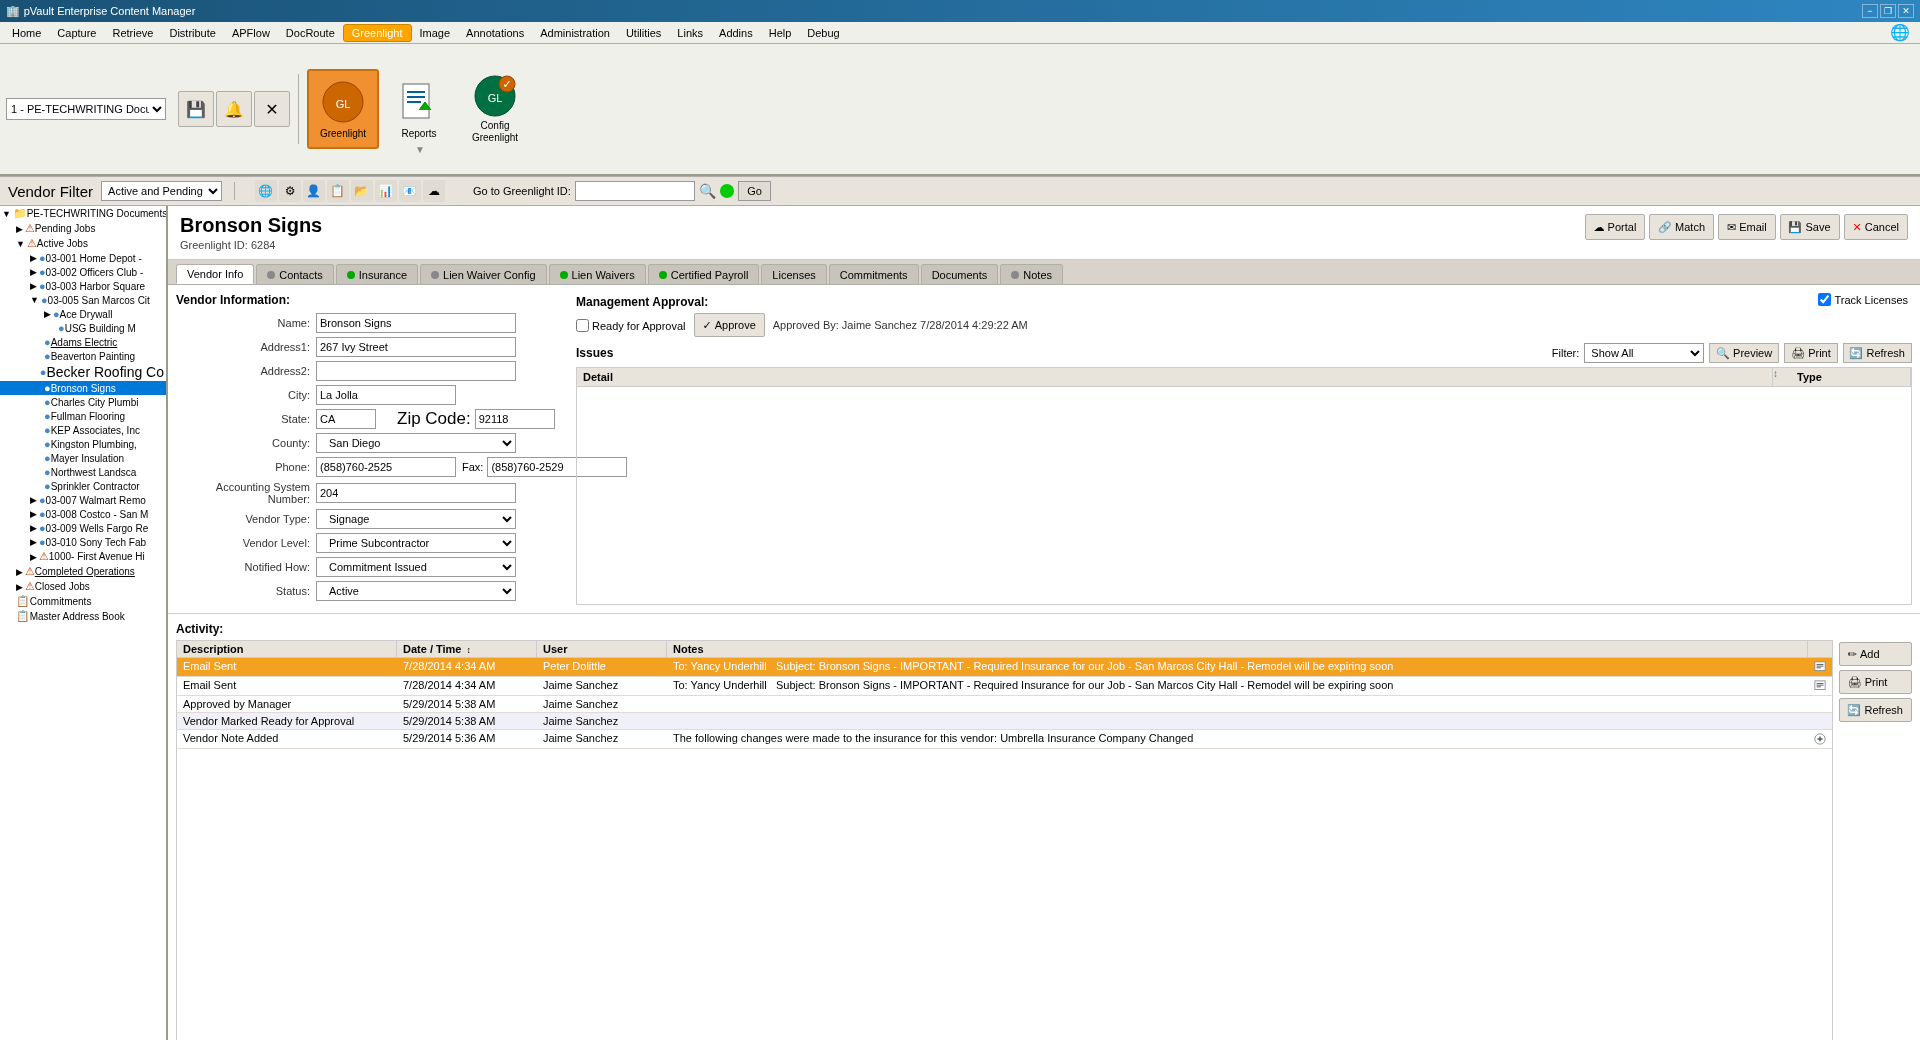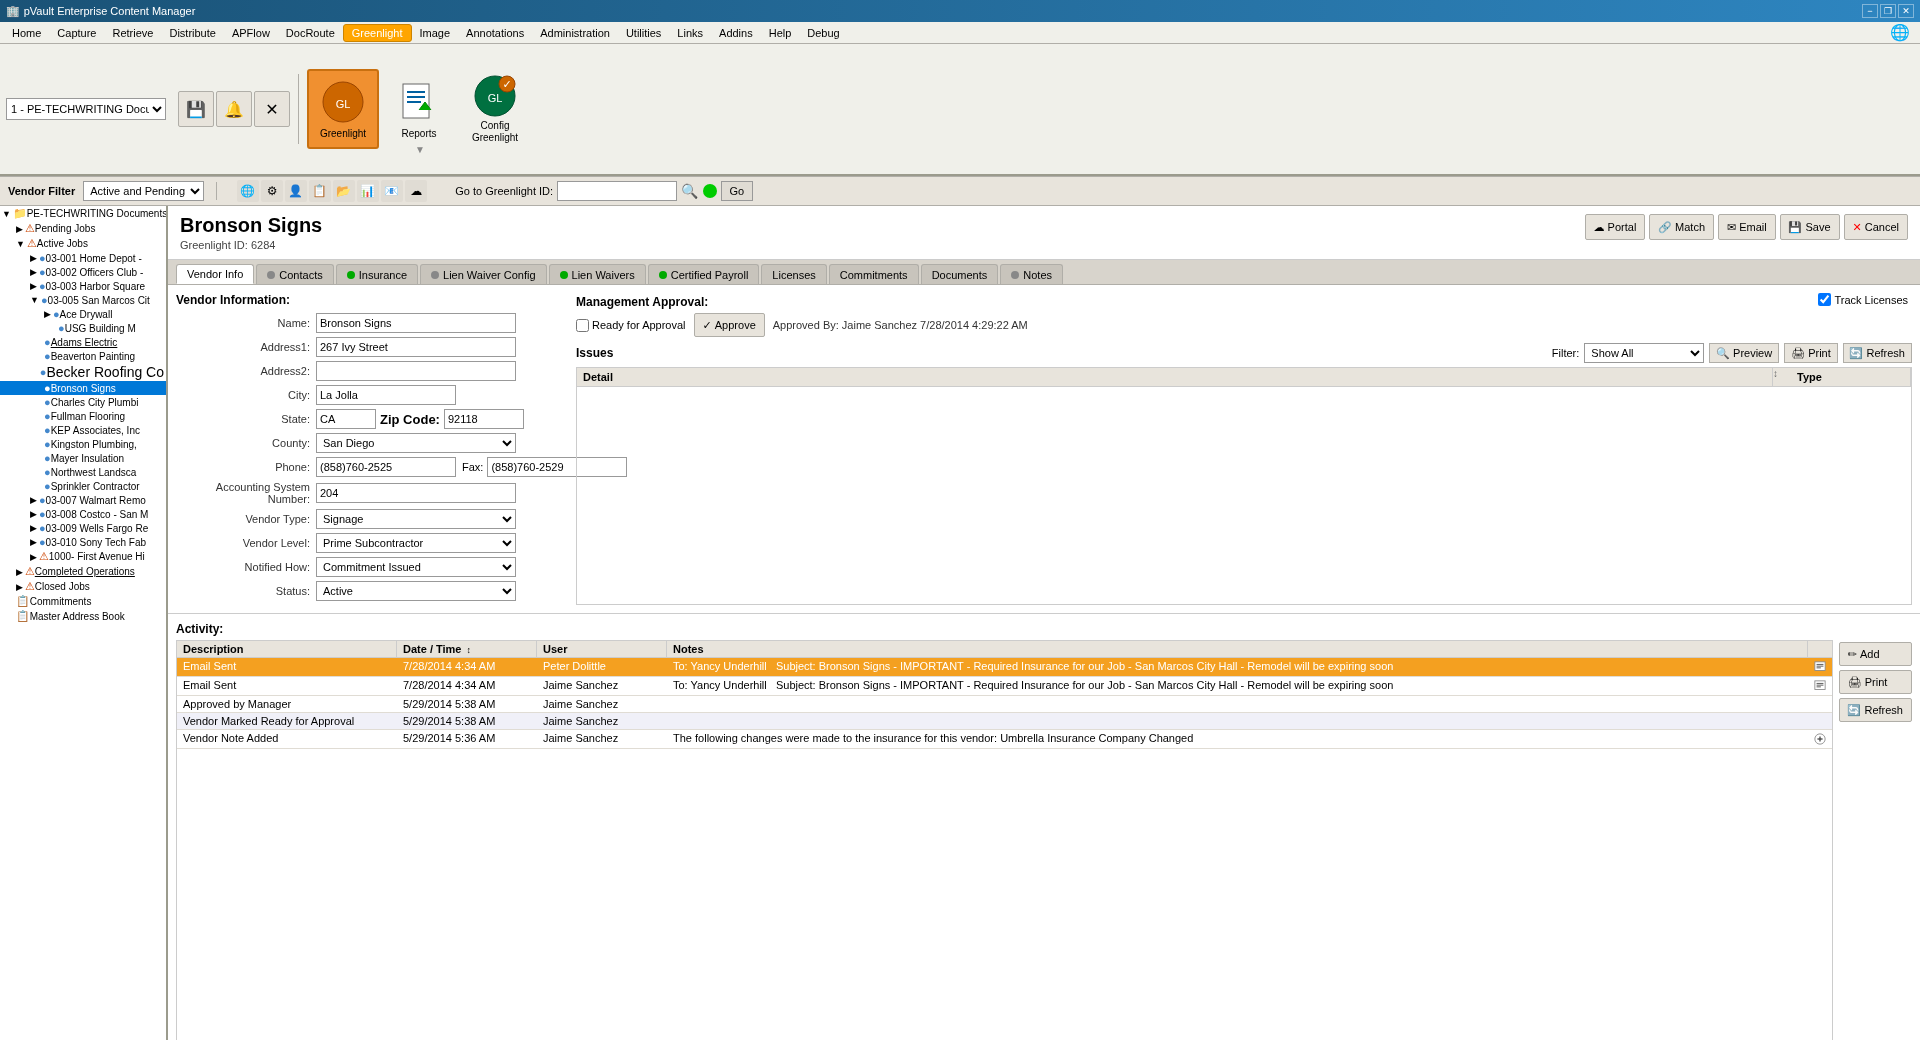--- a/index.html
+++ b/index.html
@@ -93,21 +93,21 @@
     .filter-row {
       display: flex;
       align-items: center;
       padding: 4px 8px;
       gap: 8px;
       background: #e8e4dc;
       border-top: 1px solid #b0aea8;
       border-bottom: 1px solid #b0aea8;
       height: 30px;
     }
-    .filter-label { font-size: 11px; font-weight: bold; }
+    .filter-label { font-size: 15px; font-weight: normal; }
     .filter-select { height: 20px; font-size: 11px; border: 1px solid #999; background: white; padding: 0 2px; }
     .filter-icons { display: flex; gap: 2px; margin-left: 8px; }
     .filter-icon { width: 22px; height: 22px; background: #e0dcd4; border: 1px solid #b0; display: flex; align-items: center; justify-content: center; cursor: pointer; font-size: 12px; border-radius: 2px; }
 
     .go-to-area { display: flex; align-items: center; gap: 4px; margin-left: 20px; }
     .go-to-input { width: 120px; height: 20px; border: 1px solid #999; font-size: 11px; padding: 0 2px; }
     .go-btn { height: 20px; padding: 0 8px; font-size: 11px; background: #e0dcd4; border: 1px solid #999; cursor: pointer; }
 
     
     .main-area { display: flex; height: 858px; }
@@ -186,25 +186,25 @@
     .tab.active { background: white; border-bottom: 1px solid white; z-index: 1; }
     .tab-dot { width: 8px; height: 8px; border-radius: 50%; display: inline-block; }
     .section-title { font-weight: bold; font-size: 12px; margin-bottom: 6px; }
     .form-row { display: flex; align-items: center; margin-bottom: 4px; }
     .form-label { width: 140px; text-align: right; padding-right: 6px; font-size: 11px; color: #333; flex-shrink: 0; }
     .form-input { height: 20px; border: 1px solid #999; font-size: 11px; padding: 0 3px; background: white; }
     .form-input.full { width: 200px; }
     .form-input.medium { width: 140px; }
     .form-input.small { width: 80px; }
     .form-input.xsmall { width: 60px; }
-    .form-select { height: 20px; border: 1px solid #999; font-size: 11px; background: white; padding: 0 2px; }
+    .form-select { height: 20px; border: 1px solid #999; font-size: 11px; background: white; padding: 0 8px; }
     .form-select.full { width: 200px; }
     .management-title { font-weight: bold; font-size: 12px; margin-bottom: 4px; }
     .approval-row { display: flex; align-items: center; gap: 8px; }
-    .checkbox-label { display: flex; align-items: center; gap: 3px; font-size: 11px; }
+    .checkbox-label { display: flex; align-items: flex-end; gap: 3px; font-size: 11px; }
     .approve-btn {
       display: flex; align-items: center; gap: 3px;
       padding: 2px 8px; background: #e8e4dc; border: 1px solid #b0aea8;
       cursor: pointer; font-size: 11px; border-radius: 2px; height: 24px;
     }
     .approved-text { font-size: 11px; color: #333; }
     .issues-header { display: flex; align-items: center; justify-content: space-between; margin-bottom: 4px; }
     .issues-title { font-weight: bold; font-size: 12px; }
     .issues-filter { display: flex; align-items: center; gap: 5px; }
     .issues-table { border: 1px solid #ccc; flex: 1; overflow: hidden; }
@@ -620,21 +620,21 @@
             <span class="form-label">Address2:</span>
             <input class="form-input full" type="text" value="" style="">
           </div>
           <div class="form-row">
             <span class="form-label">City:</span>
             <input class="form-input medium" type="text" value="La Jolla" style="">
           </div>
           <div class="form-row">
             <span class="form-label">State:</span>
             <input class="form-input xsmall" type="text" value="CA" style="">
-            <span style="margin-left:4px; margin-right:4px; font-size:13px;font-weight:bold;">Zip Code:</span>
+            <span style="margin-left:21px; margin-right:4px; font-size:17px;">Zip Code:</span>
             <input class="form-input small" type="text" value="92118" style="">
           </div>
           <div class="form-row">
             <span class="form-label">County:</span>
             <select class="form-select full">
               <option>San Diego</option>
             </select>
           </div>
           <div class="form-row">
             <span class="form-label">Phone:</span>

